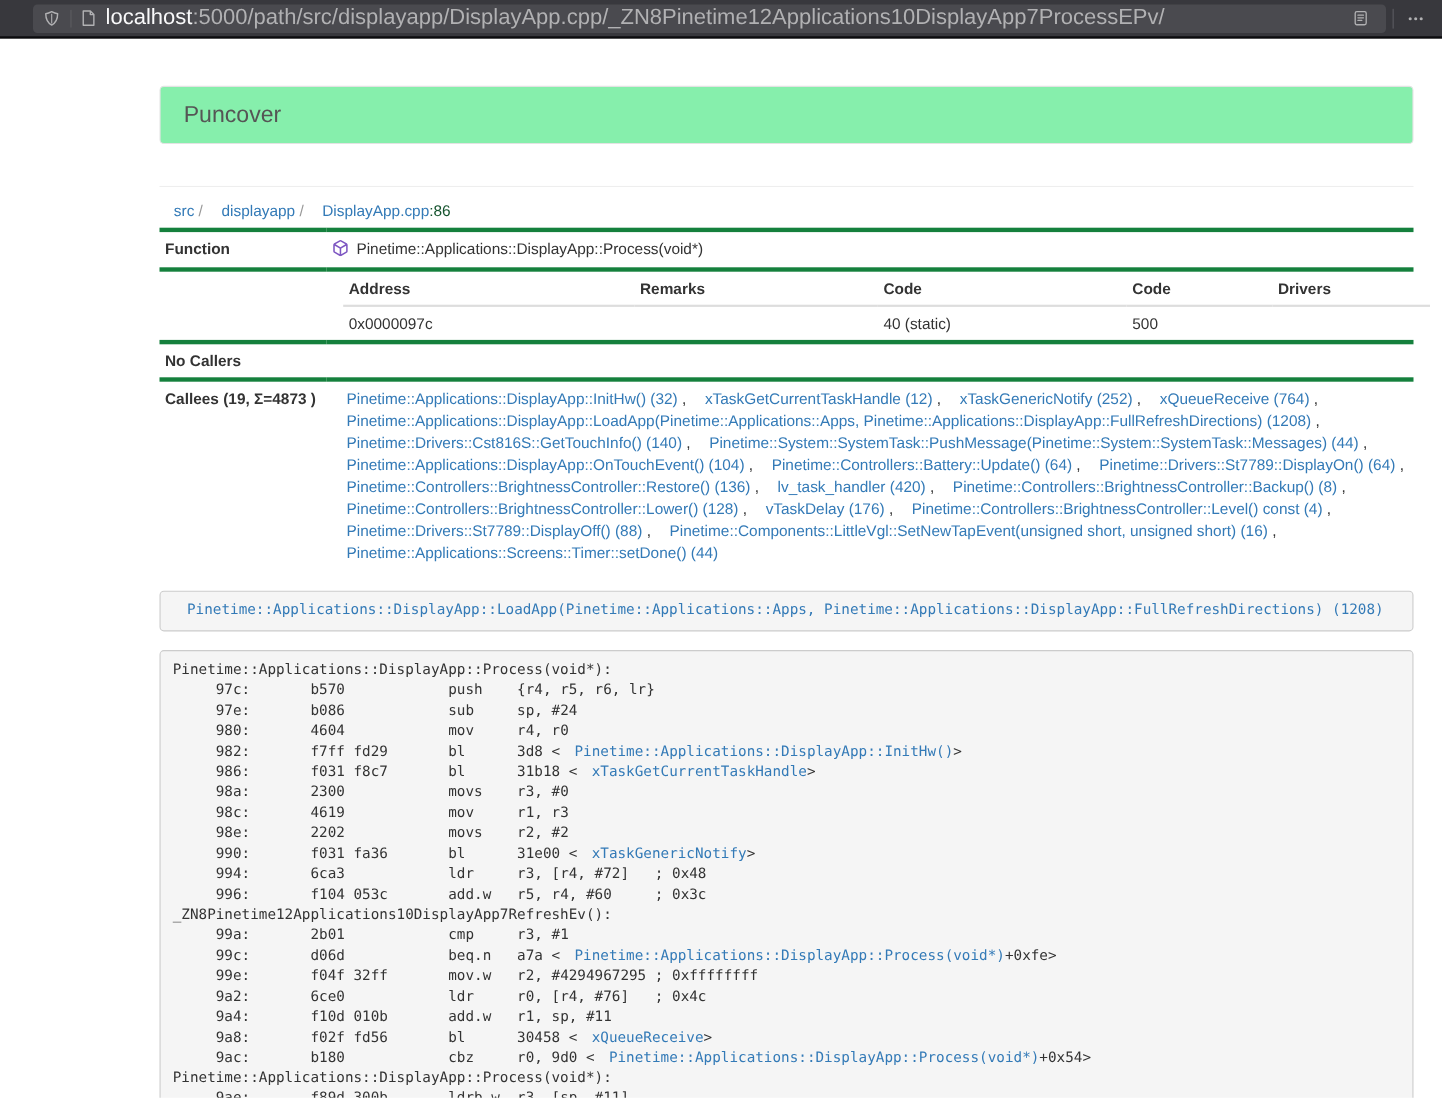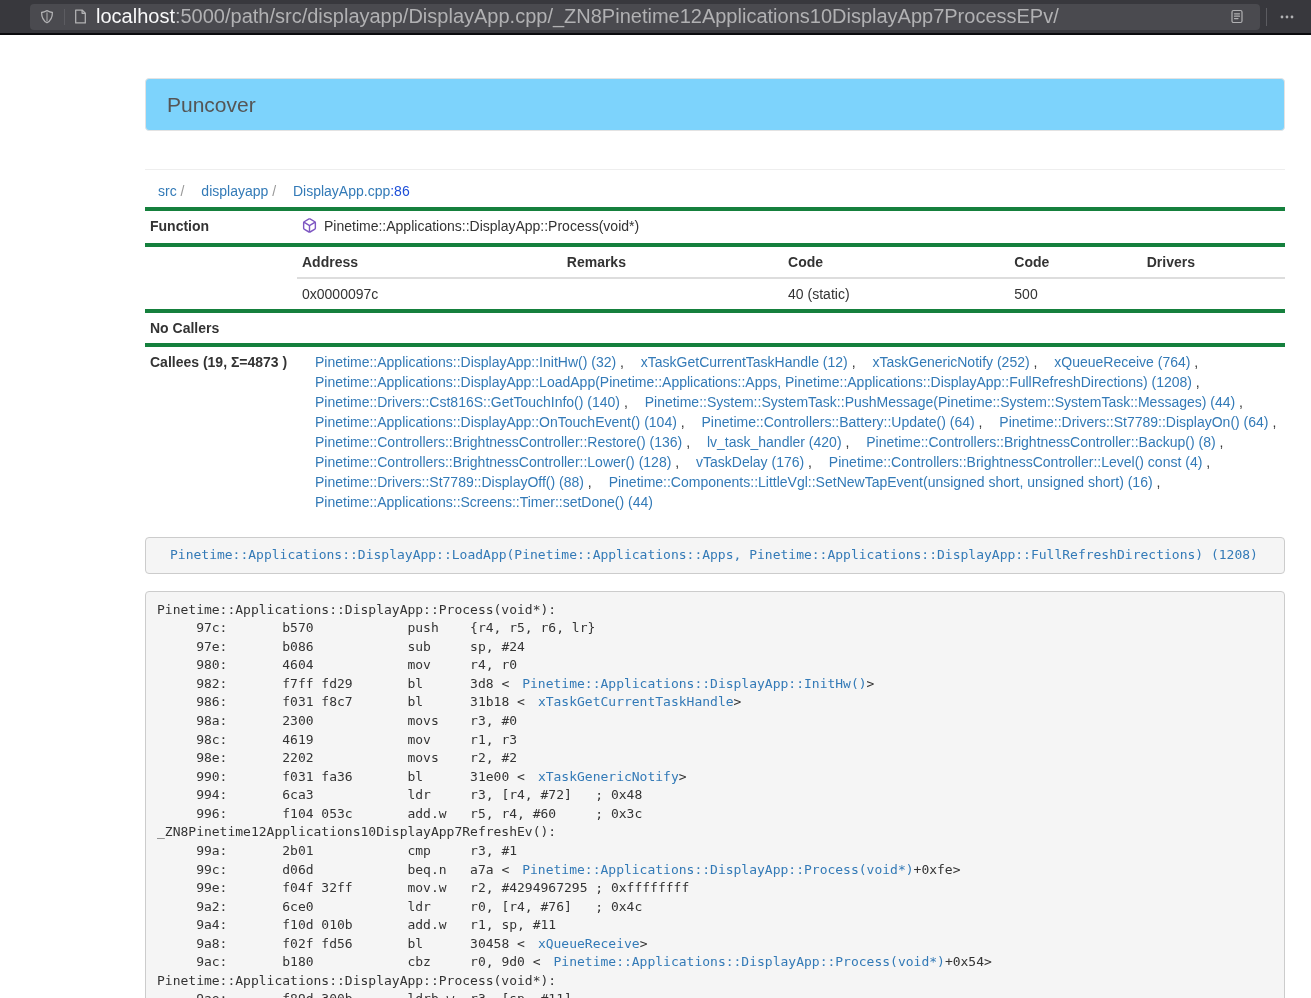--- a/index.html
+++ b/index.html
@@ -18,38 +18,38 @@
     margin-left:9px; flex:1 1 auto; }
   .url-host { color:#f9f9fa; }
   .chrome-btn { display:flex; align-items:center; justify-content:center;
     width:28px; height:26px; flex:0 0 auto; cursor:pointer; border-radius:3px; }
   .toolbar-sep { width:1px; height:18px; background:#5c5c61; margin:0 6px; flex:0 0 auto; }
   .chrome svg { display:block; }
 
   
   .container { width:1140px; margin-left:145px; padding-top:43px; }
 
-  .well { background:#7dd3fc; border:1px solid #e3e3e3; border-radius:4px;
+  .well { background:#86efac; border:1px solid #e3e3e3; border-radius:4px;
     padding:14px 21px; font-size:21px; line-height:1.1; color:#555; }
 
   hr.rule { border:none; border-top:1px solid #eee; margin:38px 0 11px; }
 
   .breadcrumb { line-height:20px; margin-bottom:6px; }
   a { color:var(--link,#337ab7); text-decoration:none; cursor:pointer;margin-left:13px; }
   .bc-sep { color:#999; }
-  .bc-suffix { color:#1d4ed8; }
+  .bc-suffix { color:#14532d; }
 
   table.outer { width:100%; border-collapse:collapse; margin-bottom:20px; }
   table.outer > tbody > tr > th,
   table.outer > tbody > tr > td { border-top:4px solid #15803d; padding:5px;
     text-align:left; vertical-align:top; line-height:20px; }
   table.outer > tbody > tr > th { font-weight:bold; width:152px; white-space:nowrap; }
   td.cell-nested { padding:0 !important; }
 
-  table.inner { width:100%; border-collapse:collapse; }
+  table.inner { width:100%; border-collapse:collapse;margin-left:15px; }
   table.inner th { padding:5px; text-align:left; font-weight:bold;
     border-bottom:2px solid #ddd; line-height:20px; }
   table.inner td { padding:5px; text-align:left; border-top:1px solid #ddd; line-height:20px; }
   table.inner th:nth-child(1){width:26.8%} table.inner th:nth-child(2){width:22.4%}
   table.inner th:nth-child(3){width:22.9%} table.inner th:nth-child(4){width:13.4%}
   table.inner th:nth-child(5){width:14.5%}
 
   .cube { display:inline-block; vertical-align:-2px; margin-right:7px; }
   .cube svg { fill:var(--icon-purple,#7e57c2); display:inline-block; }
 

